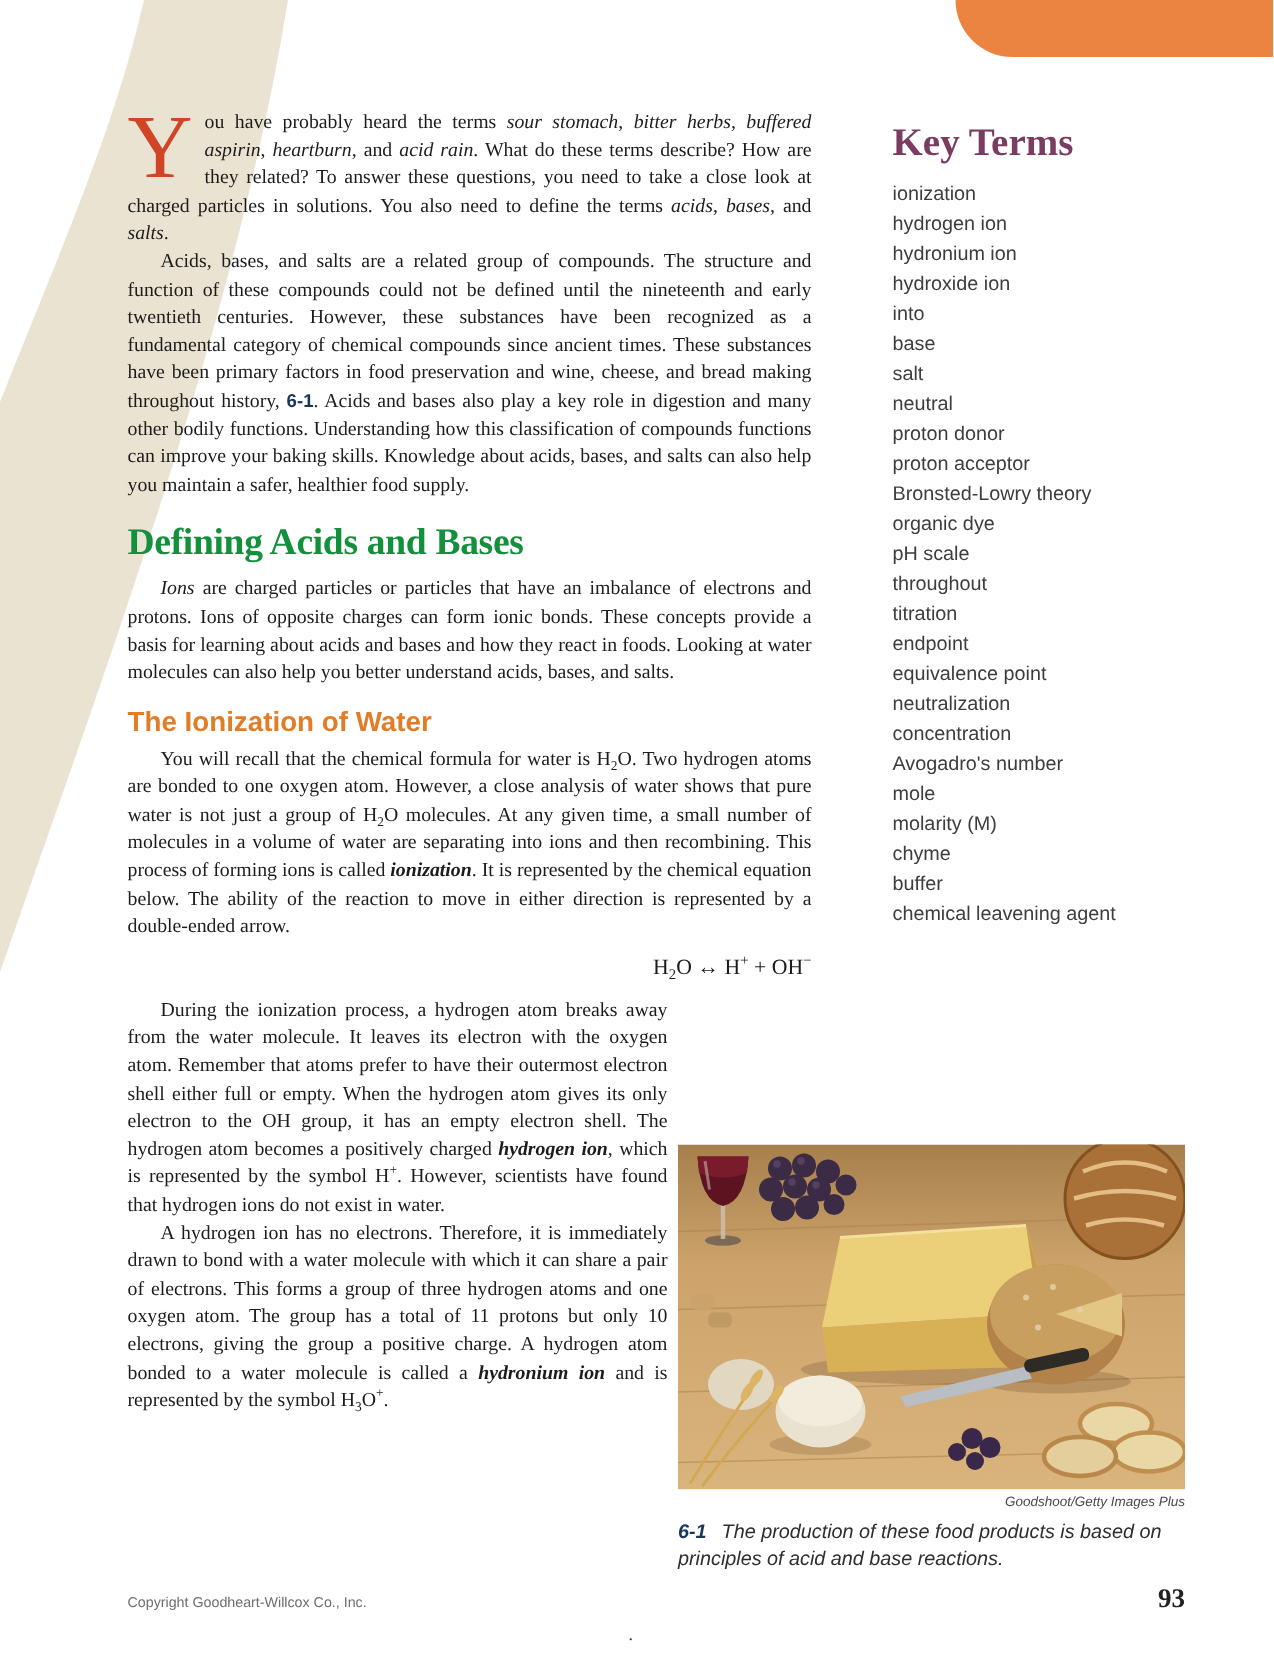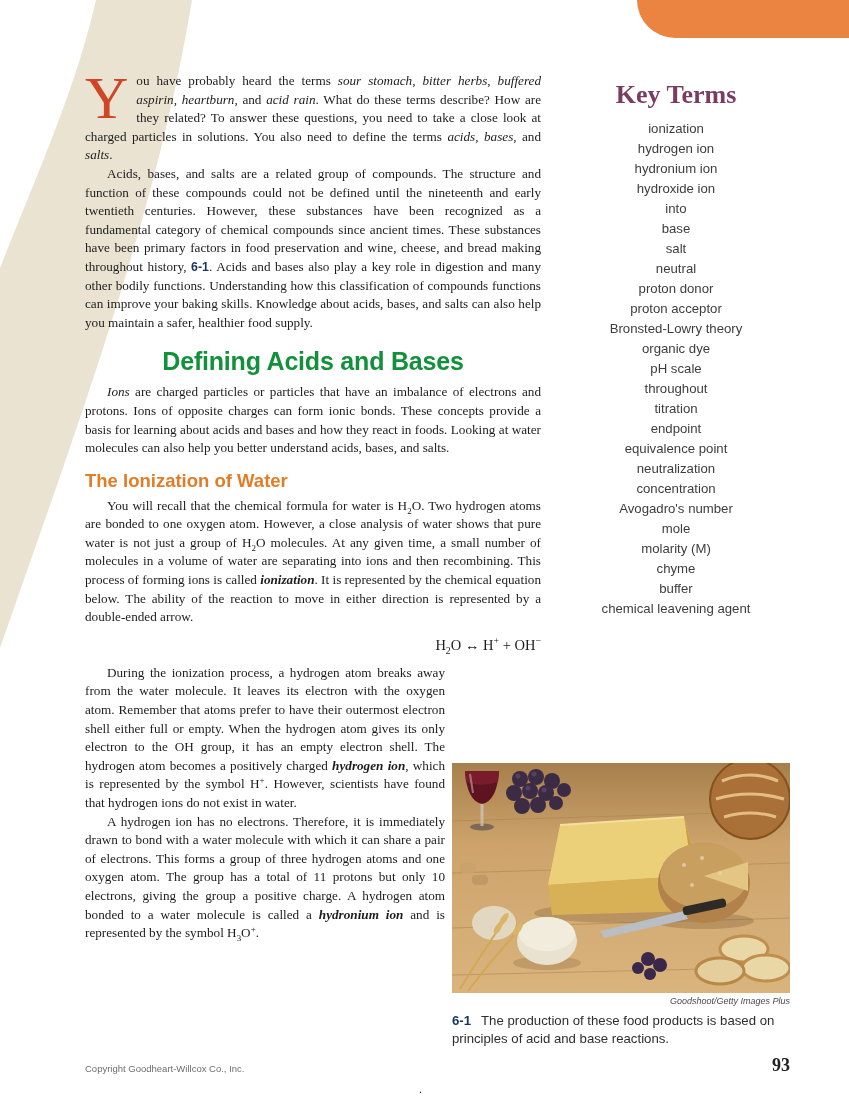--- a/index.html
+++ b/index.html
@@ -25,55 +25,56 @@
     float:left;font-family:"Liberation Serif",serif;font-weight:400;
     font-size:60px;line-height:46px;color:var(--dropcap-red,#cf4526);
     padding:3px 8px 0 0;
   }
   .it{font-style:italic;}
   .bi{font-style:italic;font-weight:bold;}
   .ref{font-weight:bold;color:var(--ref-navy,#16365c);font-family:"Liberation Sans",sans-serif;font-size:12.4px;}
   .sub{vertical-align:sub;font-size:68%;line-height:0;}
   .sup{vertical-align:super;font-size:68%;line-height:0;}
   .h-green{
-    font-family:Liberation Sans, sans-serif;font-weight:700;
+    font-family:Liberation Serif, serif;font-weight:700;
     font-size:25px;line-height:27px;color:var(--heading-green,#13903c);
-    margin:16px 0 8px 0;letter-spacing:-0.2px;text-align:center;
+    margin:16px 0 8px 0;letter-spacing:-0.2px;
   }
   .h-orange{
     font-family:"Liberation Sans",sans-serif;font-weight:700;
     font-size:18.5px;line-height:21px;color:var(--heading-orange,#e27d27);
     margin:12px 0 6px 0;
   }
   .equation{
     text-align:right;font-size:14.5px;line-height:20px;margin:8px 0 9px 0;
     font-family:"Liberation Serif",serif;
   }
   
-  .key-terms{position:absolute;left:563px;top:80px;width:226px;text-align:center;}
+  .key-terms{position:absolute;left:595px;top:80px;width:226px;}
   .kt-title{
     font-family:"Liberation Serif",serif;font-weight:700;
     font-size:26px;line-height:30px;color:var(--key-terms-purple,#7a3c60);
     margin:0 0 9px 0;
   }
   .kt-list{
     list-style:none;margin:0;padding:0;
     font-family:"Liberation Sans",sans-serif;font-size:13.2px;line-height:20px;
     color:#3d3d3d;
   }
   
   .figure{position:absolute;left:452px;top:763px;width:338px;margin:0;}
   .photo{display:block;width:338px;height:230px;}
   .credit{
     font-family:"Liberation Sans",sans-serif;font-style:italic;
     font-size:9px;line-height:12px;color:#4a4a4a;text-align:right;margin:2px 0 5px 0;
   }
   .caption{
     font-family:"Liberation Sans",sans-serif;font-size:13.2px;line-height:18px;
     color:#2e2e2e;
+    font-style:italic;
   }
   .cap-label{font-weight:700;color:var(--ref-navy,#16365c);margin-right:10px;}
   
   .copyright{
     position:absolute;left:85px;top:1063px;
     font-family:"Liberation Sans",sans-serif;font-size:9.5px;color:#6e6e6e;
   }
   .page-num{
     position:absolute;left:772px;top:1055px;
     font-family:"Liberation Serif",serif;font-weight:600;font-size:18px;color:#222;

